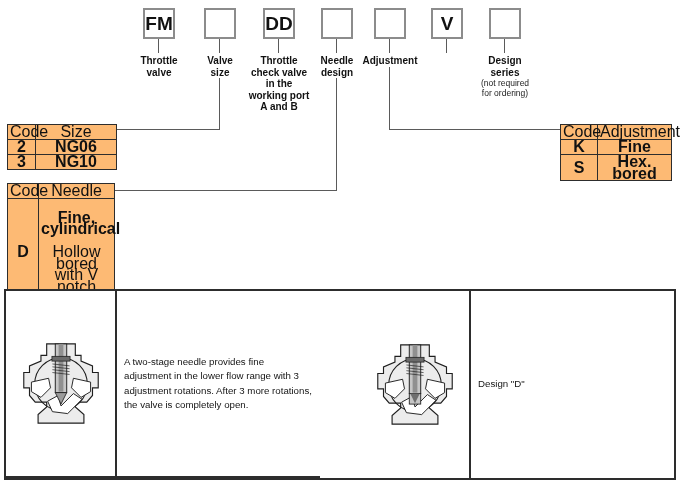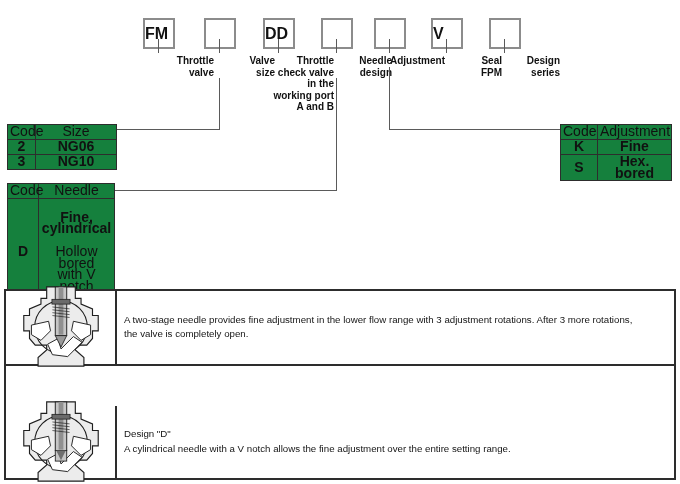--- a/index.html
+++ b/index.html
@@ -2,51 +2,51 @@
 <html><head>
 <meta charset="utf-8">
 <style>
   html,body{margin:0;padding:0;background:#fff;}
   .canvas{
     position:relative;width:680px;height:484px;background:#ffffff;
     font-family:"Liberation Sans", sans-serif;color:#161616;overflow:hidden;
   }
   
   .code-box{
-    position:absolute;top:18px;width:28px;height:27px;border:2px solid #8c8c8c;
-    background:#fff;text-align:left;font-weight:bold;font-size:16px;line-height:27px;color:#111;
+    position:absolute;top:8px;width:28px;height:27px;border:2px solid #8c8c8c;
+    background:#fff;text-align:center;font-weight:bold;font-size:19px;line-height:27px;color:#111;
   }
   .box-label{
-    position:absolute;top:55px;width:110px;text-align:right;font-weight:bold;
+    position:absolute;top:55px;width:110px;text-align:center;font-weight:bold;
     font-size:10px;line-height:11.5px;white-space:pre-line;color:#111;
   }
   .box-note{
     position:absolute;width:110px;text-align:center;font-weight:normal;
     font-size:8.5px;line-height:10px;white-space:pre-line;color:#222;
   }
   
   .vline{position:absolute;width:1px;background:#5a5a5a;}
   .hline{position:absolute;height:1px;background:#5a5a5a;}
   
   table.tbl{
-    position:absolute;border-collapse:collapse;background:#15803d;
-    font-size:14px;color:#111;table-layout:fixed;
+    position:absolute;border-collapse:collapse;background:#fdba74;
+    font-size:16px;color:#111;table-layout:fixed;
   }
   table.tbl td{
     border:1px solid #2d2d2d;text-align:center;vertical-align:middle;
     padding:1px 2px;line-height:11.5px;height:12px;white-space:pre-line;
   }
   table.tbl tr.hdr td{font-weight:normal;}
   table.tbl tr.data td{font-weight:bold;}
   table.tbl td .reg{font-weight:normal;display:block;white-space:pre-line;}
   table.tbl td .bld{font-weight:bold;display:block;white-space:pre-line;}
   
   .bottom{
     position:absolute;left:4px;top:289px;width:668px;height:187px;
-    border:2px solid #2d2d2d;display:flex;flex-direction:column;background:#fff;gap:40px;
+    border:2px solid #2d2d2d;display:flex;flex-direction:row;background:#fff;gap:40px;
   }
   .brow{display:flex;flex:1;min-height:0;}
   .brow.first{border-bottom:2px solid #2d2d2d;}
   .bimg{
     width:109px;flex:0 0 109px;border-right:2px solid #2d2d2d;
     display:flex;align-items:center;justify-content:center;
   }
   .btxt{
     flex:1;display:flex;flex-direction:column;justify-content:center;
     padding:4px 6px 4px 7px;font-size:9.7px;line-height:14.5px;color:#141414;
@@ -73,24 +73,24 @@
   <div class="box-label" style="left:165px">Valve
 size</div>
   <div class="box-label" style="left:224px">Throttle
 check valve
 in the
 working port
 A and B</div>
   <div class="box-label" style="left:282px">Needle
 design</div>
   <div class="box-label" style="left:335px">Adjustment</div>
-  <div class="box-label" style="left:392px">Seal
-FPM</div>
   <div class="box-label" style="left:450px">Design
 series</div>
+  <div class="box-note" style="left:450px;top:78px">(not required
+for ordering)</div>
 
   <div class="vline" style="left:158px;top:39px;height:14px"></div>
   <div class="vline" style="left:219px;top:39px;height:14px"></div>
   <div class="vline" style="left:278px;top:39px;height:14px"></div>
   <div class="vline" style="left:336px;top:39px;height:14px"></div>
   <div class="vline" style="left:389px;top:39px;height:14px"></div>
   <div class="vline" style="left:446px;top:39px;height:14px"></div>
   <div class="vline" style="left:504px;top:39px;height:14px"></div>
 
   <div class="vline" style="left:219px;top:78px;height:51px"></div>
@@ -201,18 +201,17 @@
           <rect x="38" y="1" width="12" height="51" fill="#c6c6c6" stroke="#1f1f1f" stroke-width="1"></rect>
           <rect x="41.5" y="1" width="5" height="50" fill="#909090"></rect>
           <rect x="34.5" y="14" width="19" height="5" fill="#6b6b6b" stroke="#1f1f1f" stroke-width="0.8"></rect>
           <path d="M35,22 l18,2 M35,25 l18,2 M35,28 l18,2 M35,31 l18,2" stroke="#1f1f1f" stroke-width="0.7" fill="none"></path>
           <rect x="38" y="52" width="12" height="11" fill="#c6c6c6" stroke="#1f1f1f" stroke-width="0.9"></rect>
           <path d="M39,52 L49,52 L44,62 Z" fill="#6f6f6f"></path>
         </svg>
       </div>
       <div class="btxt">
         <div class="ptitle">Design "D"</div>
-        <div class="ptext">A cylindrical needle with a V notch allows the fine adjustment over the entire setting range.</div>
       </div>
     </div>
 
   </div>
 </div>
 
 </body></html>

